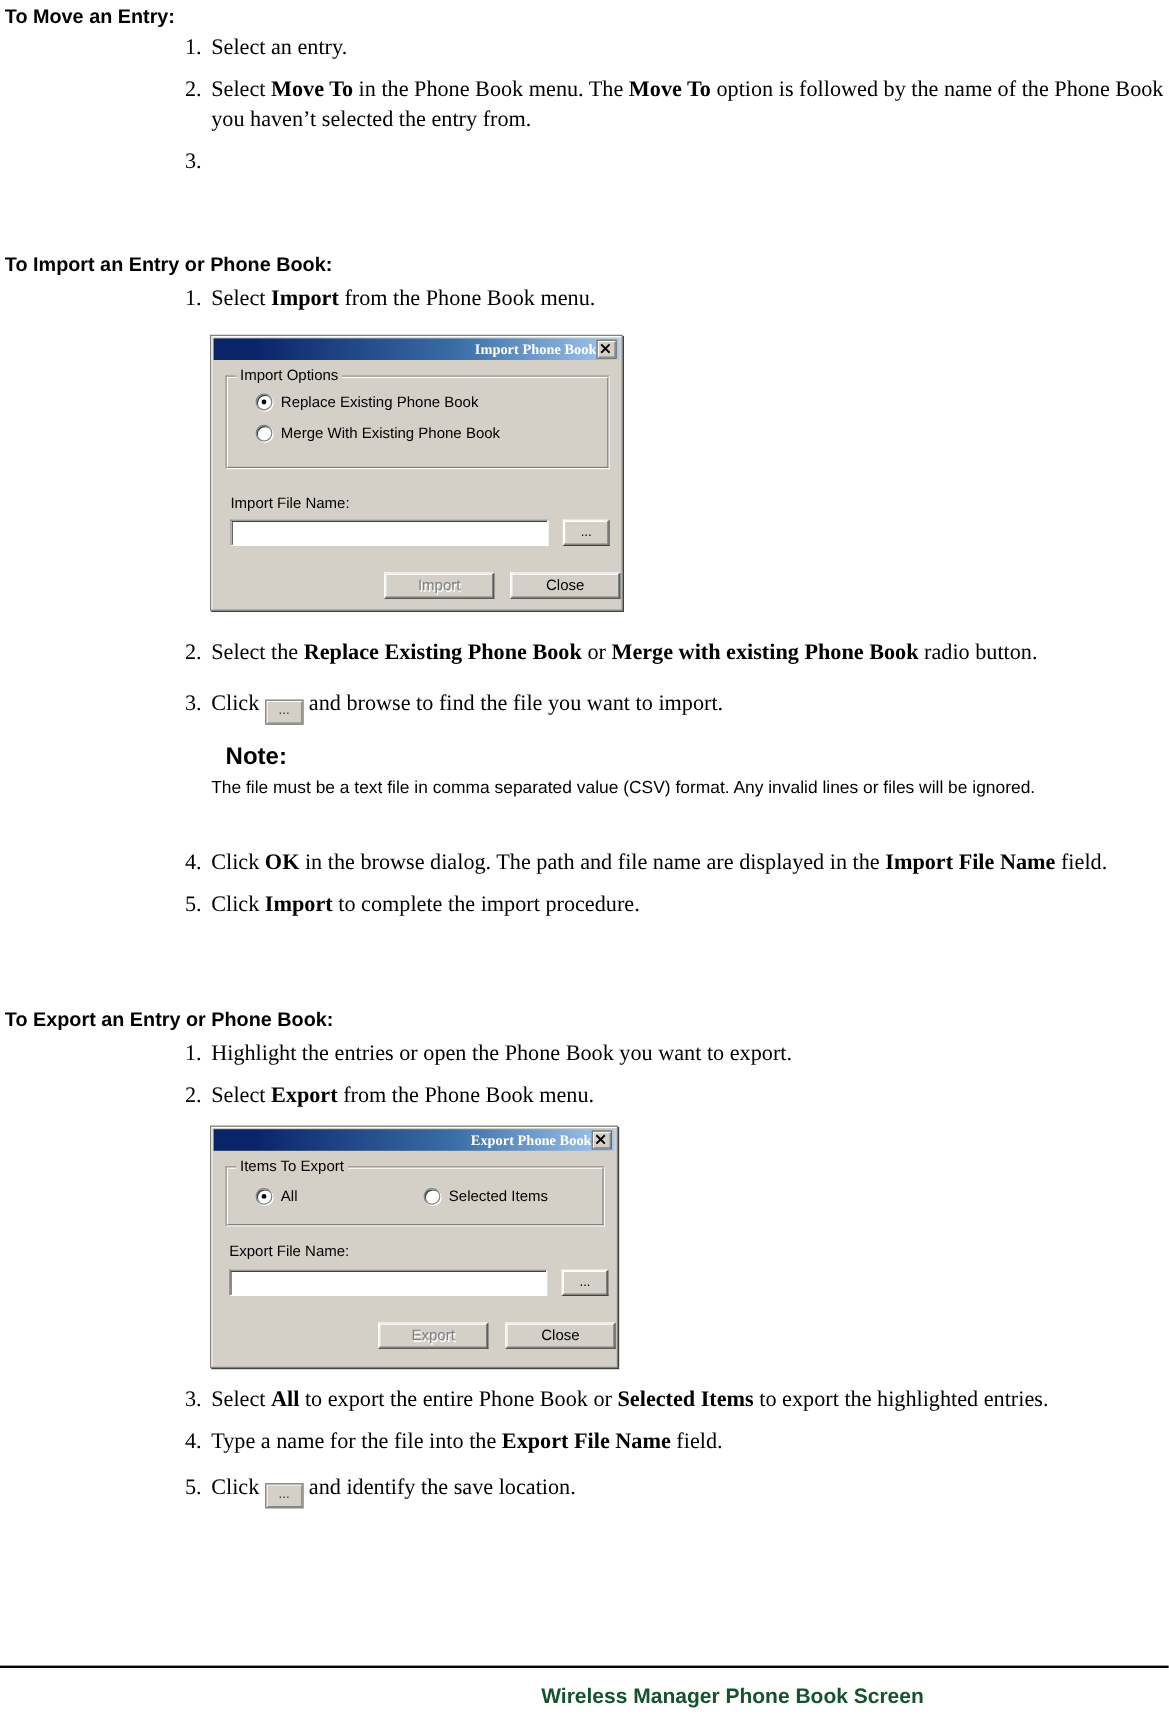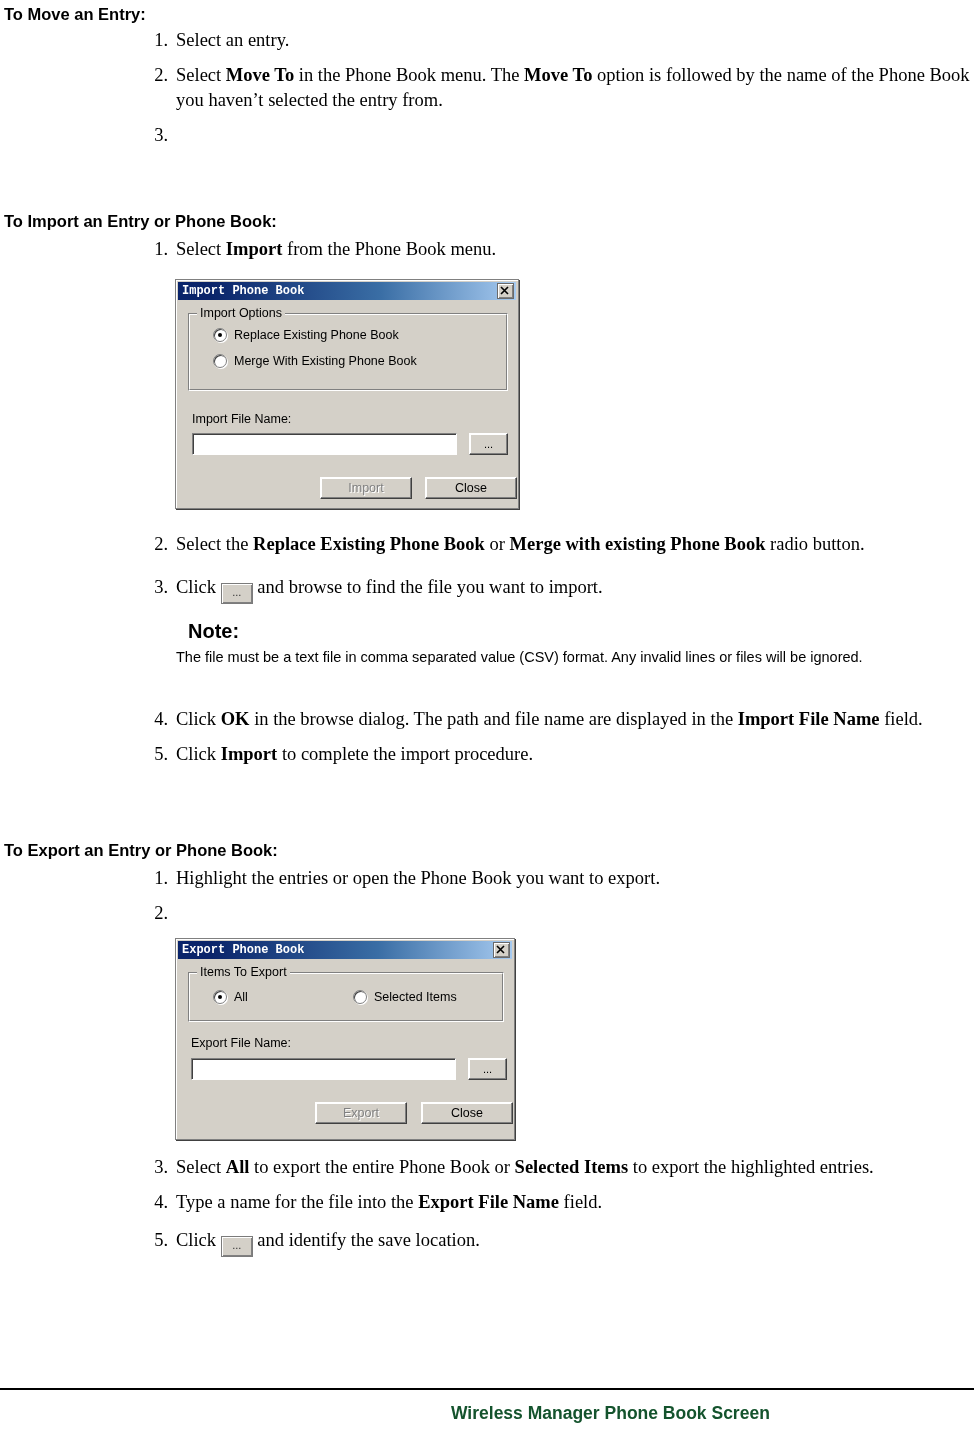--- a/index.html
+++ b/index.html
@@ -100,24 +100,25 @@
     background: linear-gradient(to right, #0a246a 0%, #0a246a 10%, #3a6ea5 60%, #a6caf0 100%);
     display: flex;
     align-items: center;
     padding: 0 2px 0 4px;
     margin: 2px 2px 0 2px;
   }
   .titlebar .title {
     color: #ffffff;
     font-size: 12px;
     font-weight: bold;
-    font-family: Liberation Mono, monospace;
+    font-family: Liberation Serif, serif;
     flex: 1;
     white-space: nowrap;
     overflow: hidden;
+    text-align: right;
   }
   .close-btn {
     width: 15px;
     height: 14px;
     background: #d4d0c8;
     border: 1px solid #6a6a6a;
     box-shadow: inset 1px 1px 0 #ffffff, inset -1px -1px 0 #808080;
     position: relative;
     cursor: default;
   }
@@ -320,20 +321,21 @@
 
   <div class="section-heading" style="position:absolute; left:4px; top:841px;">To Export an Entry or Phone Book:</div>
 
   <ul class="steps" style="position:absolute; left:142px; top:866px; width:828px;">
     <li>
       <span class="num">1.</span>
       <span>Highlight the entries or open the Phone Book you want to export.</span>
     </li>
     <li style="margin-top:5px;">
       <span class="num">2.</span>
+      <span>Select <b>Export</b> from the Phone Book menu.</span>
     </li>
   </ul>
 
   <div class="dialog" style="position:absolute; left:175px; top:938px; width:340px; height:202px;">
     <div class="titlebar">
       <span class="title">Export Phone Book</span>
       <span class="close-btn">
         <svg width="9" height="9" viewBox="0 0 9 9">
           <path d="M1 1 L8 8 M8 1 L1 8" stroke="#000" stroke-width="1.6"></path>
         </svg>

